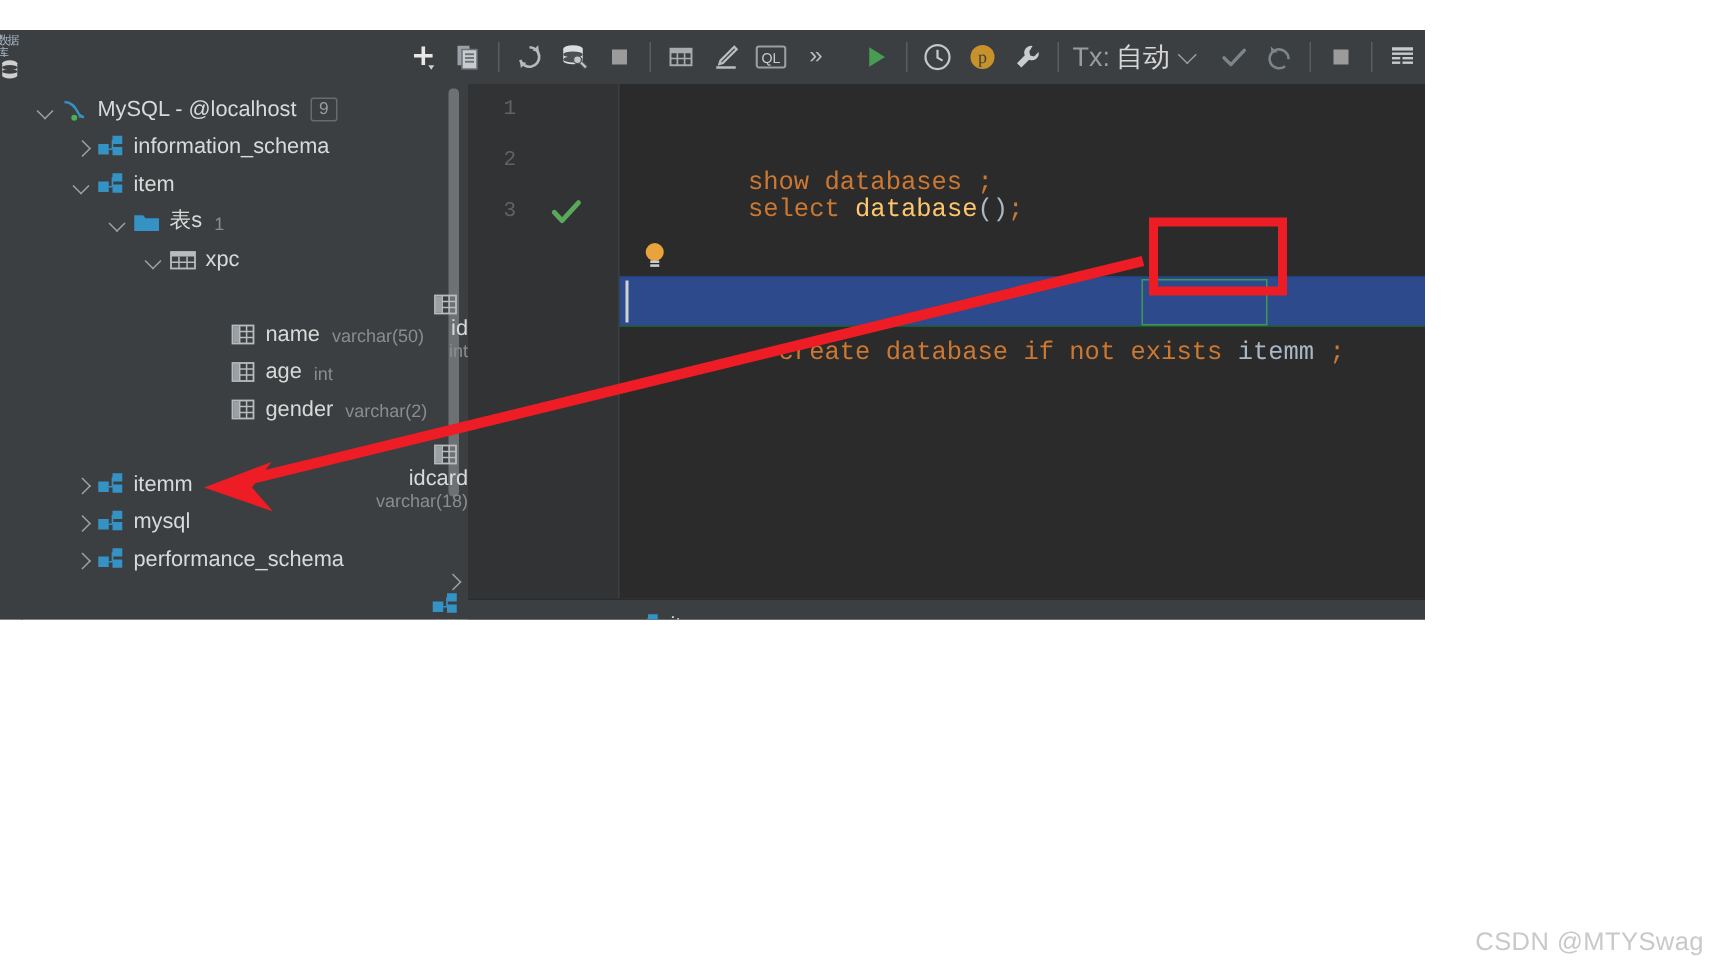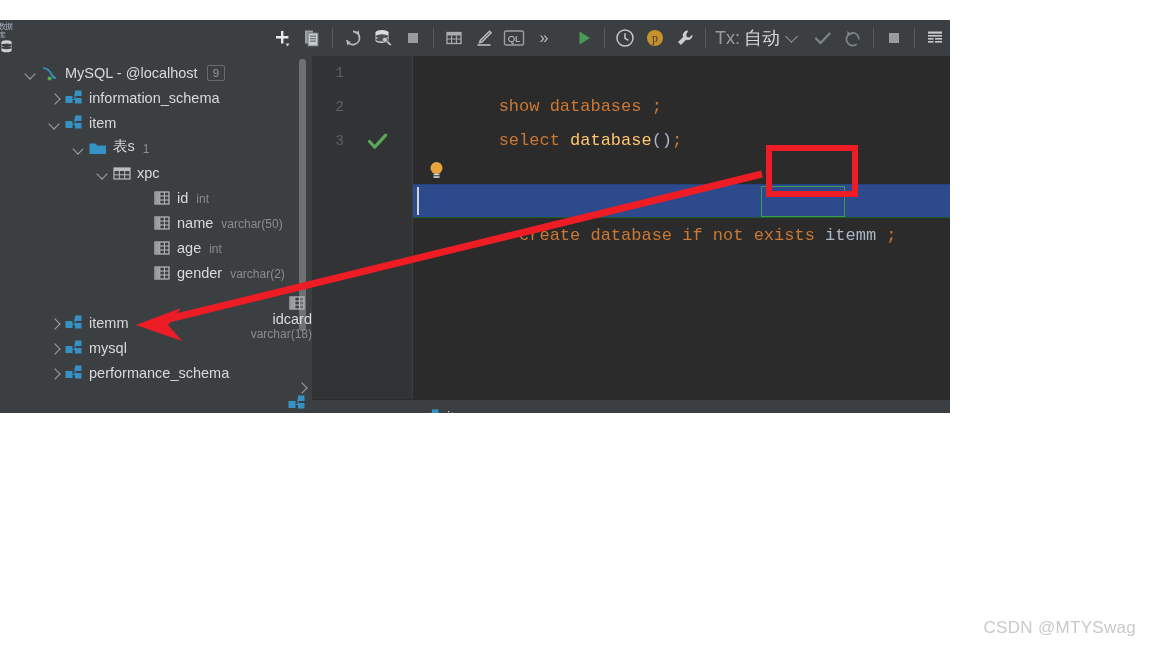--- a/index.html
+++ b/index.html
@@ -339,21 +339,21 @@
         </div>
         <div class="tree-row" style="padding-left: 82px;">
           <span class="tw down"></span>
           <svg class="ticon" viewBox="0 0 18 16">
             <rect x="1" y="3" width="16" height="11" fill="none" stroke="#b8bcbe" stroke-width="1.2"></rect>
             <rect x="1" y="3" width="16" height="3" fill="#b8bcbe"></rect>
             <path d="M6.3 6 v8 M11.7 6 v8 M1 9.8 h16" stroke="#b8bcbe" stroke-width="1"></path>
           </svg>
           <span class="tlabel">xpc</span>
         </div>
-        <div class="tree-row" style="padding-left: 122px;">
+        <div class="tree-row" style="padding-left: 122px; flex-direction: column;">
           <span class="tw"></span>
           <svg class="ticon" viewBox="0 0 18 16">
             <rect x="2" y="2" width="14" height="12" fill="none" stroke="#b8bcbe" stroke-width="1.2"></rect>
             <rect x="2.5" y="2.5" width="4" height="11" fill="#9aa0a4"></rect>
             <path d="M6.8 2 v12 M11.4 2 v12 M6.8 6 h9.2 M6.8 10 h9.2" stroke="#b8bcbe" stroke-width="1"></path>
           </svg>
           <span class="tlabel">id</span>
           <span class="tmeta">int</span>
         </div>
         <div class="tree-row" style="padding-left: 122px;">
@@ -452,21 +452,21 @@
         <span class="gcheck">
           <svg width="24" height="20" viewBox="0 0 24 20">
             <path d="M3.5 10.5 l5.2 5.6 l11 -12" fill="none" stroke="#5aa85a" stroke-width="3.2" stroke-linecap="round" stroke-linejoin="round"></path>
           </svg>
         </span>
       </div>
     </div>
 
     <div id="code">
 
-      <div class="cline" style="top:0px;left:4px;text-align:right;">
+      <div class="cline" style="top:16px;left:4px;text-align:right;">
         <span class="kw">show databases </span><span class="kw">;</span>
       </div>
 
       <div class="cline" style="top:34px;left:4px;">
         <span class="kw">select </span><span class="fn">database</span><span class="pn">()</span><span class="kw">;</span>
       </div>
 
       <div id="sel-line">
         <div class="cline">
           <span class="kw">create database if not exists </span><span class="ident">itemm</span><span class="kw"> ;</span>

